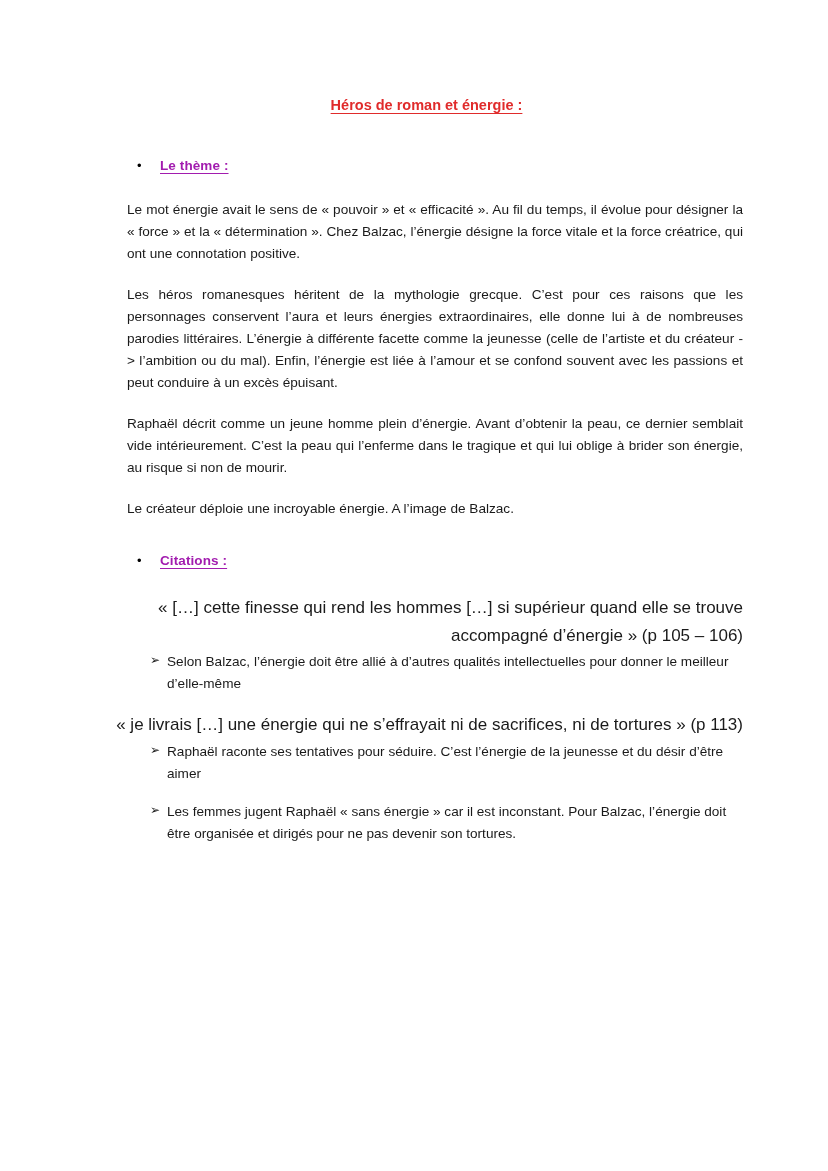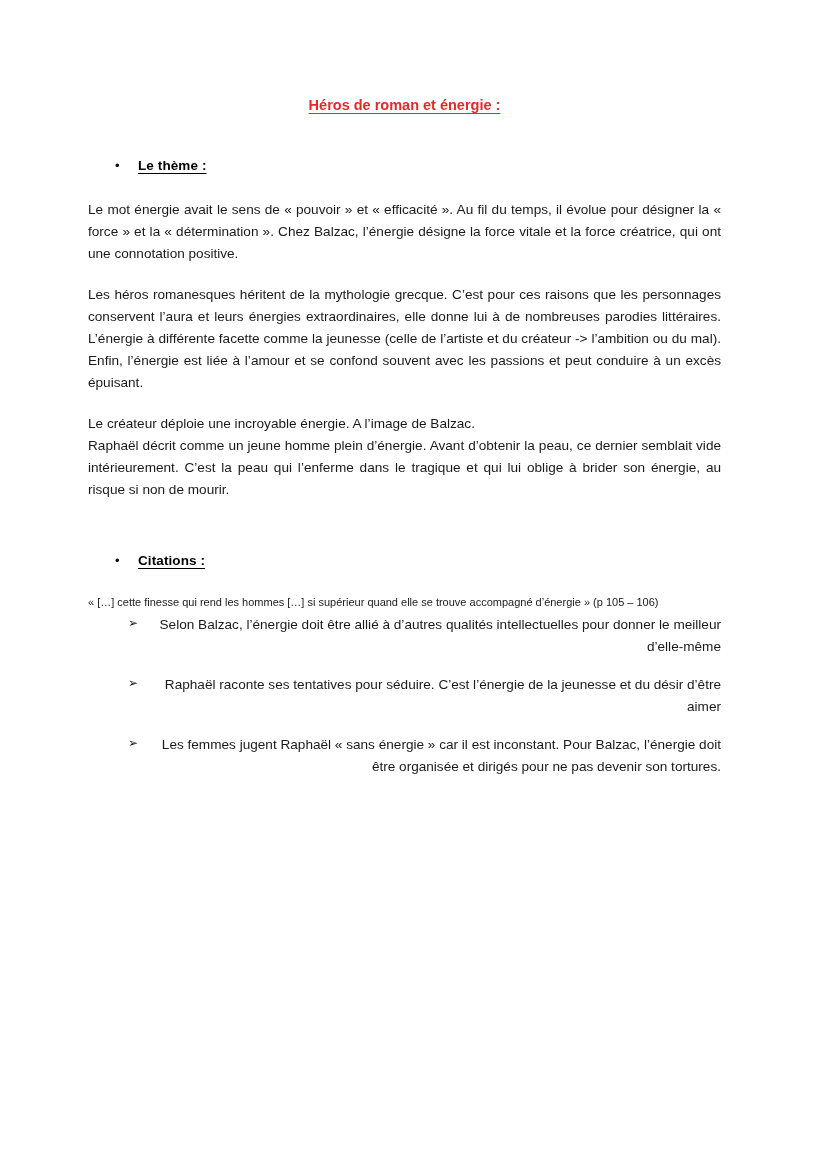--- a/index.html
+++ b/index.html
@@ -19,21 +19,21 @@
   .page {
     position: relative;
     width: 828px;
     height: 1171px;
     background: #ffffff;
     box-sizing: border-box;
   }
 
   .content {
     position: absolute;
-    left: 88px;
+    left: 110px;
     top: 96px;
     width: 633px;
   }
 
   
   .doc-title {
     text-align: center;
     font-size: 14.5px;
     font-weight: bold;
     color: #e02b2b;
@@ -56,104 +56,105 @@
   .section-heading .dot {
     width: 23px;
     flex: 0 0 23px;
     font-size: 13px;
     line-height: 1;
     color: #000;
   }
   .section-heading .label {
     font-size: 13.5px;
     font-weight: bold;
-    color: #000000;
+    color: #a21caf;
     text-decoration: underline;
     text-underline-offset: 3px;
     letter-spacing: 0.1px;
   }
 
   
   p.para {
-    margin: 0 0 19px 0;
+    margin: 0 0 19px 17px;
     font-size: 13.6px;
     line-height: 1.62;
     text-align: justify;
     color: #1a1a1a;
   }
   p.para.last-of-block {
     margin-bottom: 0;
   }
 
   
   .citation-block {
     margin: 0 0 16px 0;
   }
   .citation-text {
     margin: 0 0 2px 0;
-    font-size: 11px;
+    font-size: 17px;
     line-height: 1.62;
-    text-align: left;
+    text-align: right;
     color: #1a1a1a;
   }
   .sub-item {
     display: flex;
     align-items: flex-start;
     padding-left: 40px;
     font-size: 13.6px;
     line-height: 1.62;
     color: #1a1a1a;
   }
   .sub-item .arrow {
     flex: 0 0 17px;
     width: 17px;
     font-size: 12px;
     line-height: 1.62;
     color: #1a1a1a;
   }
   .sub-item .sub-text {
     flex: 1 1 auto;
-    text-align: right;
+    text-align: left;
   }
   .gap-before-citations { height: 33px; }
 </style>
 </head>
 <body>
 
 <div class="page">
   <div class="content">
 
     <h1 class="doc-title"><span class="u">Héros de roman et énergie :</span></h1>
 
     <div class="section-heading">
       <span class="dot">•</span>
       <span class="label">Le thème :</span>
     </div>
 
     <p class="para">Le mot énergie avait le sens de « pouvoir » et « efficacité ». Au fil du temps, il évolue pour désigner la « force » et la « détermination ». Chez Balzac, l’énergie désigne la force vitale et la force créatrice, qui ont une connotation positive.</p>
     <p class="para">Les héros romanesques héritent de la mythologie grecque. C’est pour ces raisons que les personnages conservent l’aura et leurs énergies extraordinaires, elle donne lui à de nombreuses parodies littéraires. L’énergie à différente facette comme la jeunesse (celle de l’artiste et du créateur -&gt; l’ambition ou du mal). Enfin, l’énergie est liée à l’amour et se confond souvent avec les passions et peut conduire à un excès épuisant.</p>
+    <p class="para">Raphaël décrit comme un jeune homme plein d’énergie. Avant d’obtenir la peau, ce dernier semblait vide intérieurement. C’est la peau qui l’enferme dans le tragique et qui lui oblige à brider son énergie, au risque si non de mourir.</p>
     <p class="para last-of-block">Le créateur déploie une incroyable énergie. A l’image de Balzac.</p>
-    <p class="para">Raphaël décrit comme un jeune homme plein d’énergie. Avant d’obtenir la peau, ce dernier semblait vide intérieurement. C’est la peau qui l’enferme dans le tragique et qui lui oblige à brider son énergie, au risque si non de mourir.</p>
 
     <div class="gap-before-citations"></div>
 
     <div class="section-heading">
       <span class="dot">•</span>
       <span class="label">Citations :</span>
     </div>
 
     <div class="citation-block">
       <p class="citation-text">« […] cette finesse qui rend les hommes […] si supérieur quand elle se trouve accompagné d’énergie » (p 105 – 106)</p>
       <div class="sub-item">
         <span class="arrow">➢</span>
         <span class="sub-text">Selon Balzac, l’énergie doit être allié à d’autres qualités intellectuelles pour donner le meilleur d’elle-même</span>
       </div>
     </div>
 
     <div class="citation-block">
+      <p class="citation-text">« je livrais […] une énergie qui ne s’effrayait ni de sacrifices, ni de tortures » (p 113)</p>
       <div class="sub-item">
         <span class="arrow">➢</span>
         <span class="sub-text">Raphaël raconte ses tentatives pour séduire. C’est l’énergie de la jeunesse et du désir d’être aimer</span>
       </div>
     </div>
 
     <div class="citation-block">
       <div class="sub-item">
         <span class="arrow">➢</span>
         <span class="sub-text">Les femmes jugent Raphaël « sans énergie » car il est inconstant. Pour Balzac, l’énergie doit être organisée et dirigés pour ne pas devenir son tortures.</span>

